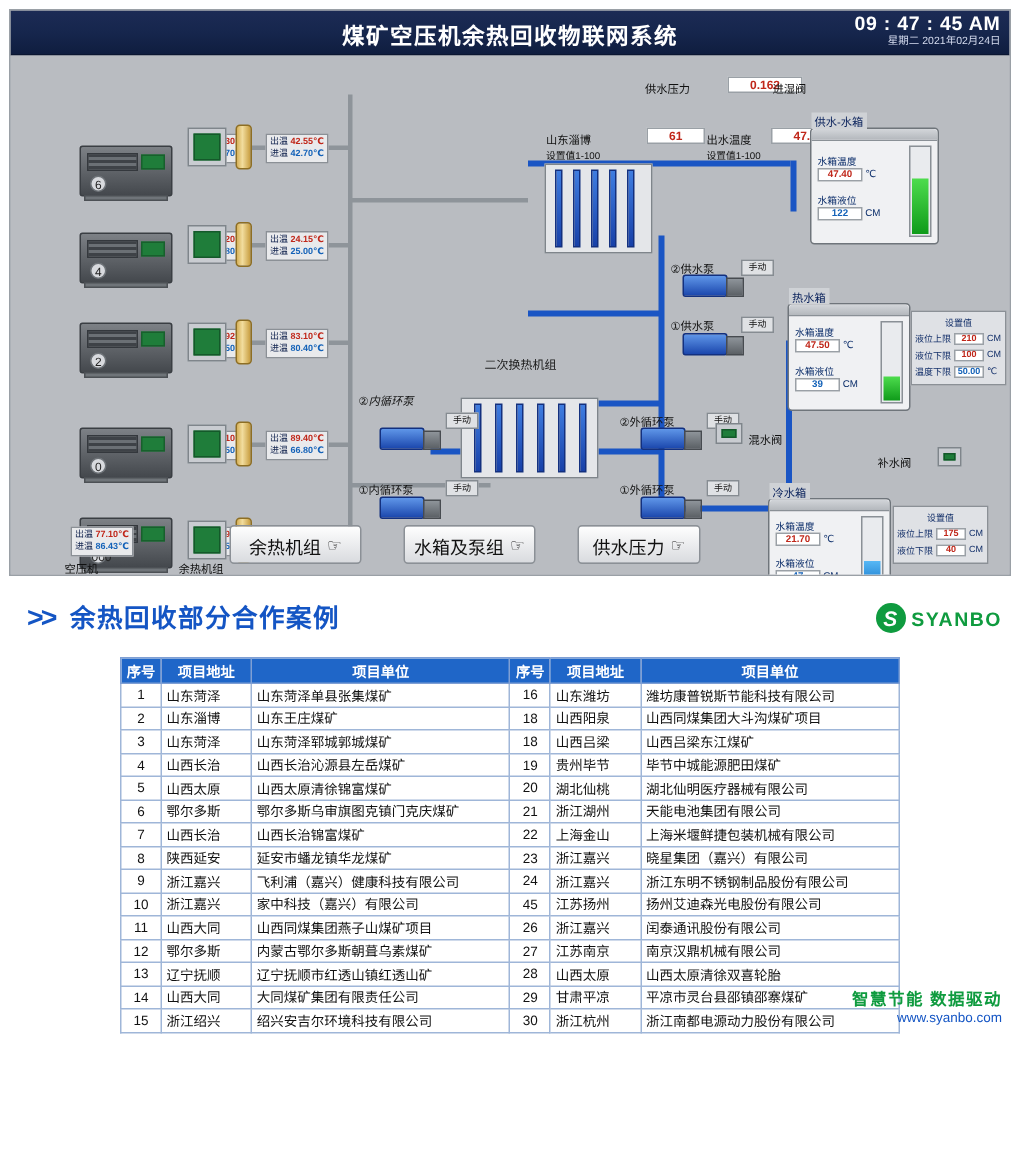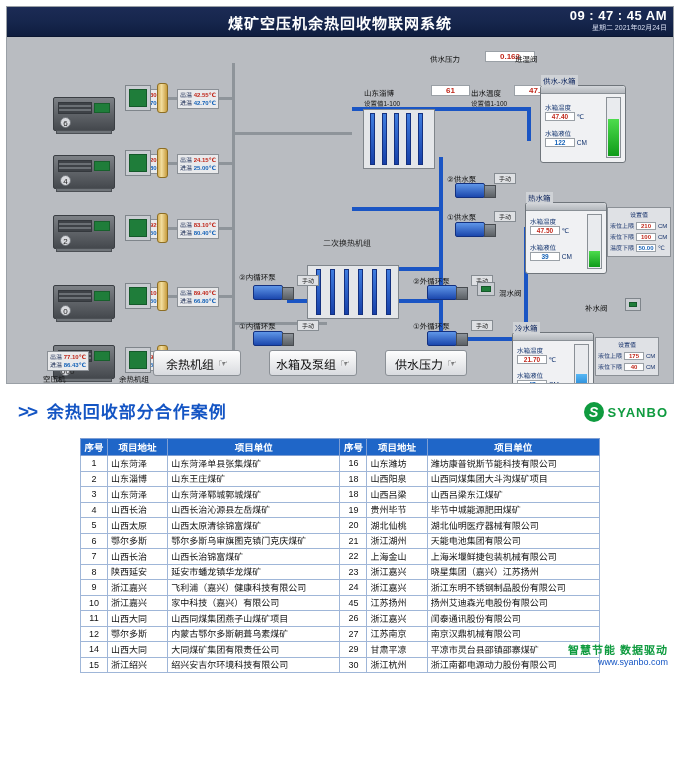--- a/index.html
+++ b/index.html
@@ -440,21 +440,21 @@
 
       <div class="pump" style="left:448px; top:185px;">
           <div class="motor"></div>
         </div>
       <div class="pump-label" style="left:440px; top:174px;">①供水泵</div>
       <div class="pump-sw" style="left:487px; top:174px;">手动</div>
 
       <div class="pump" style="left:246px; top:248px;">
           <div class="motor"></div>
         </div>
-      <div class="pump-label" style="left:232px; top:234px;">②内循环泵</div>
+      <div class="pump-label" style="left:232px; top:224px;font-style:italic;">②内循环泵</div>
       <div class="pump-sw" style="left:290px; top:238px;">手动</div>
 
       <div class="pump" style="left:246px; top:294px;">
           <div class="motor"></div>
         </div>
       <div class="pump-label" style="left:232px; top:283px;">①内循环泵</div>
       <div class="pump-sw" style="left:290px; top:283px;">手动</div>
 
       <div class="pump" style="left:420px; top:248px;">
           <div class="motor"></div>
@@ -671,21 +671,21 @@
             <td class="idx">22</td>
             <td class="addr">上海金山</td>
             <td class="unit">上海米堰鲜捷包装机械有限公司</td>
           </tr>
           <tr>
             <td class="idx">8</td>
             <td class="addr">陕西延安</td>
             <td class="unit">延安市蟠龙镇华龙煤矿</td>
             <td class="idx">23</td>
             <td class="addr">浙江嘉兴</td>
-            <td class="unit">晓星集团（嘉兴）江苏扬州</td>
+            <td class="unit">晓星集团（嘉兴）有限公司</td>
           </tr>
           <tr>
             <td class="idx">9</td>
             <td class="addr">浙江嘉兴</td>
             <td class="unit">飞利浦（嘉兴）健康科技有限公司</td>
             <td class="idx">24</td>
             <td class="addr">浙江嘉兴</td>
             <td class="unit">浙江东明不锈钢制品股份有限公司</td>
           </tr>
           <tr>
@@ -706,20 +706,28 @@
           </tr>
           <tr>
             <td class="idx">12</td>
             <td class="addr">鄂尔多斯</td>
             <td class="unit">内蒙古鄂尔多斯朝葺乌素煤矿</td>
             <td class="idx">27</td>
             <td class="addr">江苏南京</td>
             <td class="unit">南京汉鼎机械有限公司</td>
           </tr>
           <tr>
+            <td class="idx">13</td>
+            <td class="addr">辽宁抚顺</td>
+            <td class="unit">辽宁抚顺市红透山镇红透山矿</td>
+            <td class="idx">28</td>
+            <td class="addr">山西太原</td>
+            <td class="unit">山西太原清徐双喜轮胎</td>
+          </tr>
+          <tr>
             <td class="idx">14</td>
             <td class="addr">山西大同</td>
             <td class="unit">大同煤矿集团有限责任公司</td>
             <td class="idx">29</td>
             <td class="addr">甘肃平凉</td>
             <td class="unit">平凉市灵台县邵镇邵寨煤矿</td>
           </tr>
           <tr>
             <td class="idx">15</td>
             <td class="addr">浙江绍兴</td>

